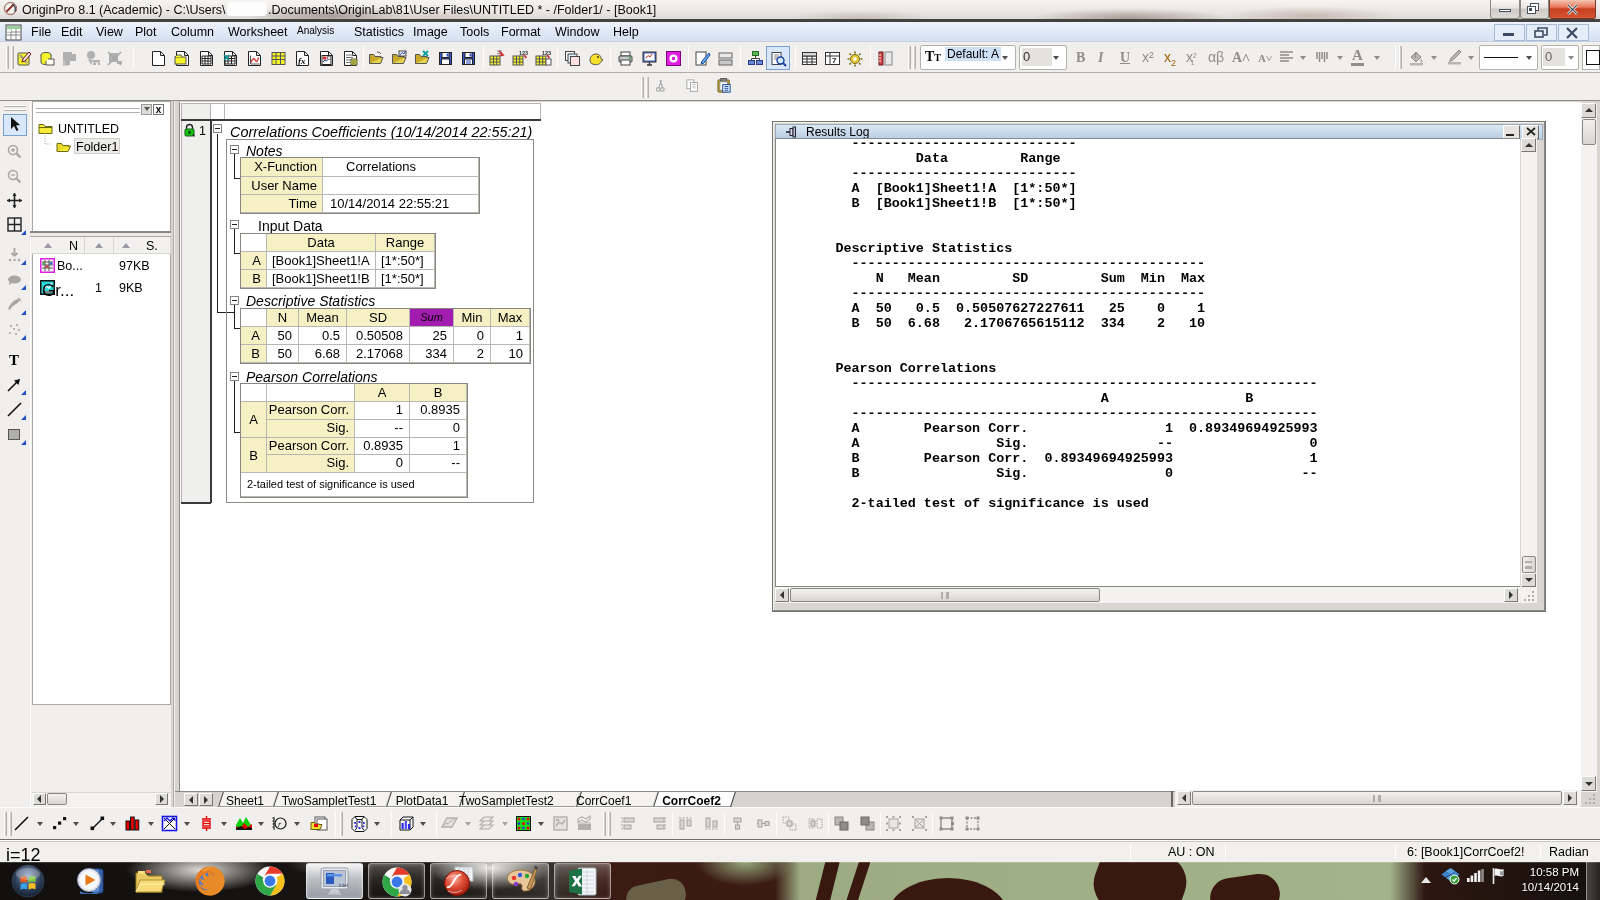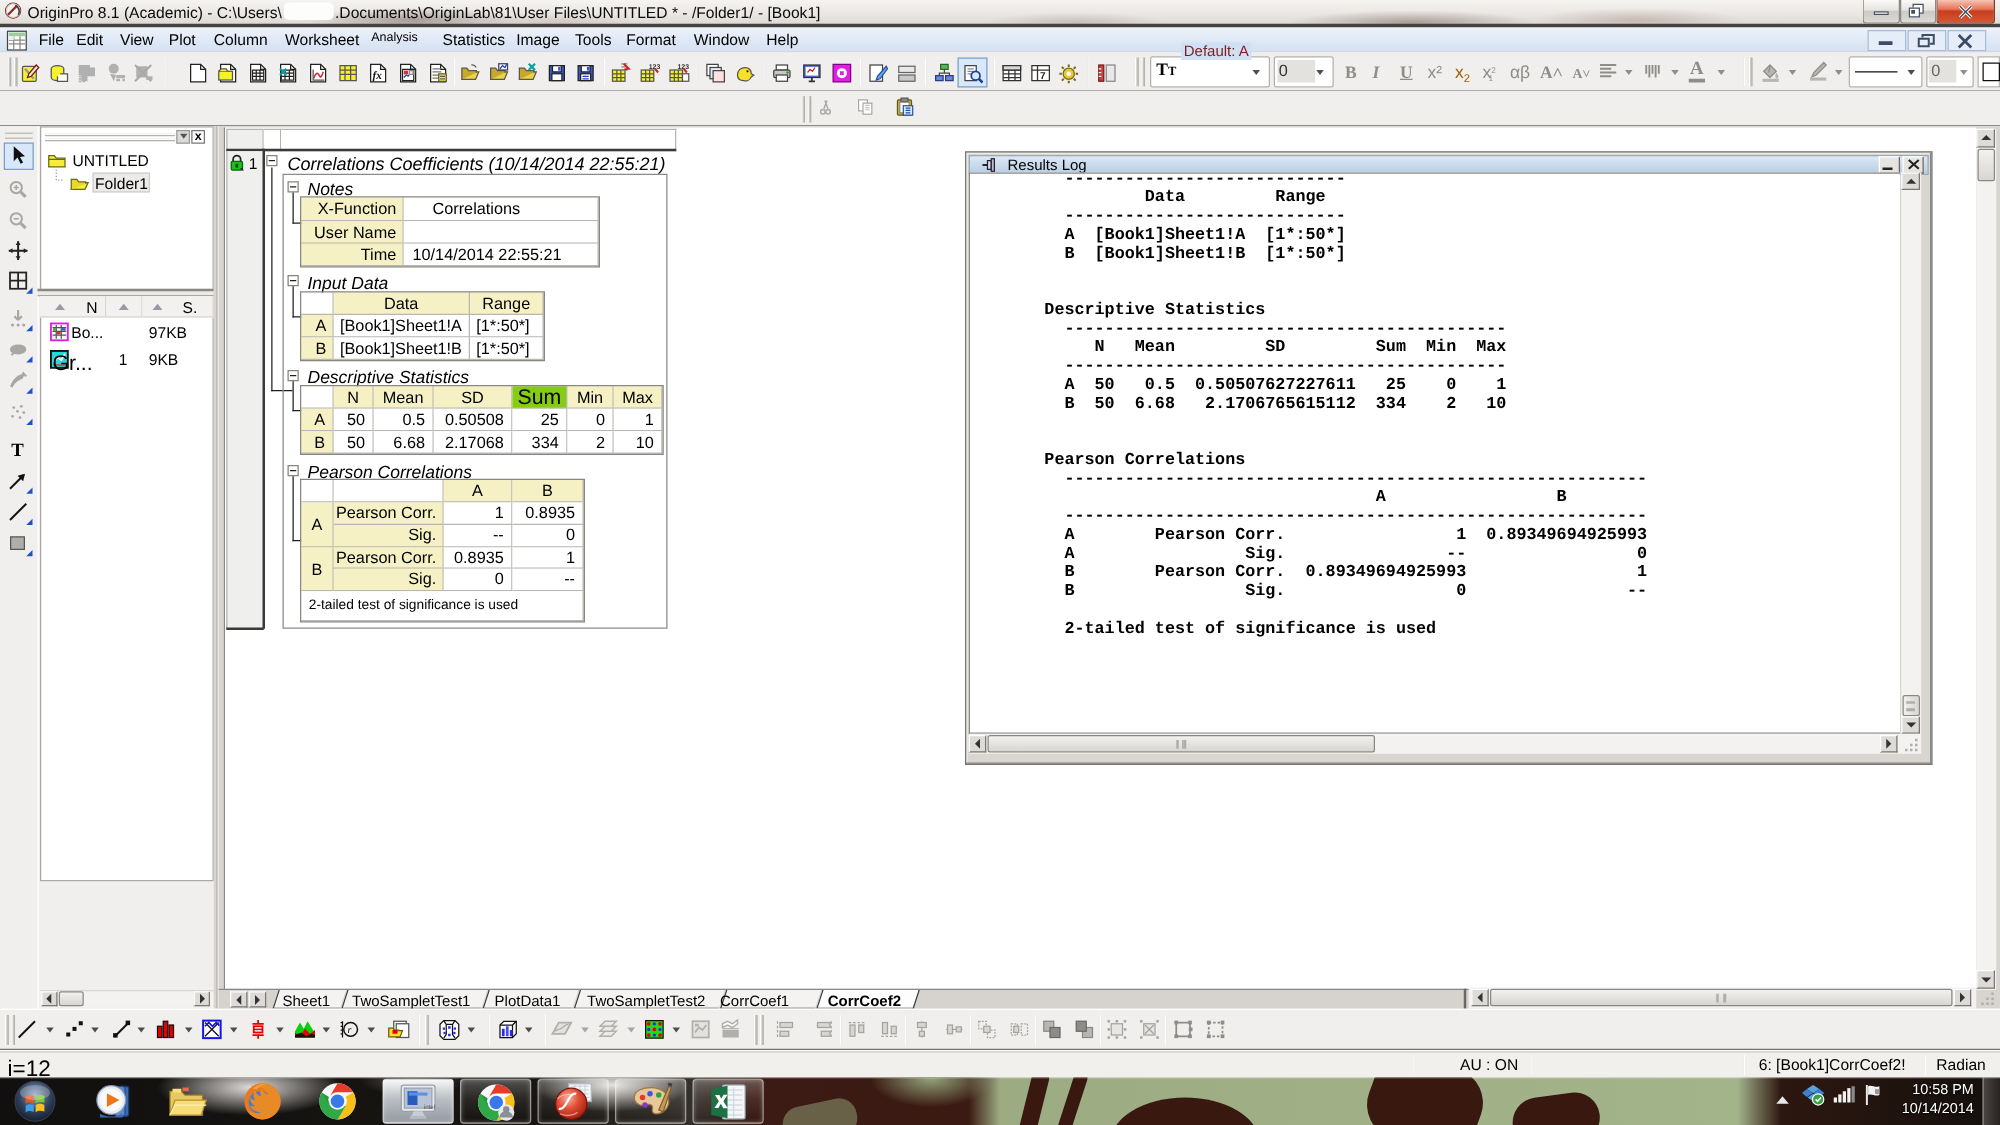--- a/index.html
+++ b/index.html
@@ -280,21 +280,21 @@
 <div class="sep" style="left:870px;top:46px;height:23px"></div>
 <svg class="abs" style="left:877px;top:50px" width="17" height="17" viewBox="0 0 17 17">
     <rect x="8" y="2" width="7" height="13" fill="#e8e8e8" stroke="#888"></rect>
     <rect x="2" y="2" width="4" height="13" fill="#d04040" stroke="#702020"></rect>
     <path d="M2 5 h2 M2 8 h2 M2 11 h2" stroke="#fff"></path>
   </svg>
 <div class="grip" style="left:908px;top:46px;height:23px"></div>
 <div class="grip" style="left:913px;top:46px;height:23px"></div>
 <div class="abs" style="left:920px;top:45px;width:96px;height:25px;background:#fff;border:1px solid #b4b2ae;border-radius:2px"></div>
 <div class="abs" style="left:925px;top:49px;font-size:14px;font-weight:bold;font-family:'Liberation Serif',serif">T<span style="font-size:10px">T</span></div>
-<div class="abs" style="left:945px;top:34px;font-size:12px;color:#7f1d1d;background:#cfe0f5;padding:0 2px">Default: A</div>
+<div class="abs" style="left:945px;top:47px;font-size:12px;color:#000000;background:#cfe0f5;padding:0 2px">Default: A</div>
 <div class="dd" style="left:1002px;top:56px"></div>
 <div class="abs" style="left:1019px;top:45px;width:48px;height:25px;background:#fff;border:1px solid #b4b2ae;border-radius:2px"></div>
 <div class="abs" style="left:1022px;top:48px;width:30px;height:18px;background:#e4e2de"></div>
 <div class="abs" style="left:1023px;top:49px;font-size:13px;color:#333">0</div>
 <div class="dd" style="left:1053px;top:56px"></div>
 <div class="abs" style="left:1076px;top:49px;font-size:14px;color:#8f8d89"><b style="font-family:'Liberation Serif'">B</b></div>
 <div class="abs" style="left:1098px;top:49px;font-size:14px;color:#8f8d89"><i style="font-family:'Liberation Serif';font-weight:bold">I</i></div>
 <div class="abs" style="left:1120px;top:49px;font-size:14px;color:#8f8d89"><span style="font-family:'Liberation Serif';font-weight:bold;text-decoration:underline">U</span></div>
 <div class="abs" style="left:1142px;top:49px;font-size:14px;color:#8f8d89">x²</div>
 <div class="abs" style="left:1164px;top:49px;font-size:14px;color:#a16207">x<sub style="font-size:9px">2</sub></div>
@@ -508,21 +508,21 @@
 <div class="abs" style="left:233.5px;top:178px;width:8px;height:1.4px;background:#202020"></div>
 <div class="abs" style="left:241px;top:158px;width:82px;height:19px;background:#f5f1c5;border-right:1px solid #b9b7b3;border-bottom:1px solid #b9b7b3;font-size:13px;line-height:18px;text-align:right;padding-right:5px;">X-Function</div>
 <div class="abs" style="left:323px;top:158px;width:156px;height:19px;background:#fff;border-right:1px solid #b9b7b3;border-bottom:1px solid #b9b7b3;font-size:13px;line-height:18px;padding-left:23px;">Correlations Coefficients</div>
 <div class="abs" style="left:241px;top:177px;width:82px;height:18px;background:#f5f1c5;border-right:1px solid #b9b7b3;border-bottom:1px solid #b9b7b3;font-size:13px;line-height:17px;text-align:right;padding-right:5px;">User Name</div>
 <div class="abs" style="left:323px;top:177px;width:156px;height:18px;background:#fff;border-right:1px solid #b9b7b3;border-bottom:1px solid #b9b7b3;font-size:13px;line-height:17px;padding-left:7px;"></div>
 <div class="abs" style="left:241px;top:195px;width:82px;height:18px;background:#f5f1c5;border-right:1px solid #b9b7b3;border-bottom:1px solid #b9b7b3;font-size:13px;line-height:17px;text-align:right;padding-right:5px;">Time</div>
 <div class="abs" style="left:323px;top:195px;width:156px;height:18px;background:#fff;border-right:1px solid #b9b7b3;border-bottom:1px solid #b9b7b3;font-size:13px;line-height:17px;padding-left:7px;">10/14/2014 22:55:21</div>
 <div class="abs" style="left:240px;top:157px;width:240px;height:57px;border:1px solid #88867f"></div>
 <div class="abs" style="left:230px;top:220px;width:9px;height:9px;background:#fff;border:1px solid #848480"></div>
 <div class="abs" style="left:232px;top:224.0px;width:5px;height:1.4px;background:#202020"></div>
-<div class="abs" style="left:246px;top:218px;font-size:14px;font-style:italic">Input Data</div>
+<div class="abs" style="left:258px;top:218px;font-size:14px;">Input Data</div>
 <div class="abs" style="left:233.5px;top:229px;width:1.4px;height:25px;background:#202020"></div>
 <div class="abs" style="left:233.5px;top:253px;width:8px;height:1.4px;background:#202020"></div>
 <div class="abs" style="left:241px;top:234px;width:26px;height:18px;background:#fff;border-right:1px solid #b9b7b3;border-bottom:1px solid #b9b7b3;font-size:13px;line-height:17px;text-align:center;"></div>
 <div class="abs" style="left:267px;top:234px;width:109px;height:18px;background:#f5f1c5;border-right:1px solid #b9b7b3;border-bottom:1px solid #b9b7b3;font-size:13px;line-height:17px;text-align:center;">Data</div>
 <div class="abs" style="left:376px;top:234px;width:59px;height:18px;background:#f5f1c5;border-right:1px solid #b9b7b3;border-bottom:1px solid #b9b7b3;font-size:13px;line-height:17px;text-align:center;">Range</div>
 <div class="abs" style="left:241px;top:252px;width:26px;height:18px;background:#f5f1c5;border-right:1px solid #b9b7b3;border-bottom:1px solid #b9b7b3;font-size:13px;line-height:17px;text-align:right;padding-right:5px;">A</div>
 <div class="abs" style="left:267px;top:252px;width:109px;height:18px;background:#fff;border-right:1px solid #b9b7b3;border-bottom:1px solid #b9b7b3;font-size:13px;line-height:17px;padding-left:5px;">[Book1]Sheet1!A</div>
 <div class="abs" style="left:376px;top:252px;width:59px;height:18px;background:#fff;border-right:1px solid #b9b7b3;border-bottom:1px solid #b9b7b3;font-size:13px;line-height:17px;padding-left:5px;">[1*:50*]</div>
 <div class="abs" style="left:241px;top:270px;width:26px;height:18px;background:#f5f1c5;border-right:1px solid #b9b7b3;border-bottom:1px solid #b9b7b3;font-size:13px;line-height:17px;text-align:right;padding-right:5px;">B</div>
 <div class="abs" style="left:267px;top:270px;width:109px;height:18px;background:#fff;border-right:1px solid #b9b7b3;border-bottom:1px solid #b9b7b3;font-size:13px;line-height:17px;padding-left:5px;">[Book1]Sheet1!B</div>
@@ -530,21 +530,21 @@
 <div class="abs" style="left:240px;top:233px;width:196px;height:56px;border:1px solid #88867f"></div>
 <div class="abs" style="left:230px;top:296px;width:9px;height:9px;background:#fff;border:1px solid #848480"></div>
 <div class="abs" style="left:232px;top:300.0px;width:5px;height:1.4px;background:#202020"></div>
 <div class="abs" style="left:246px;top:293px;font-size:14px;font-style:italic">Descriptive Statistics</div>
 <div class="abs" style="left:233.5px;top:305px;width:1.4px;height:24px;background:#202020"></div>
 <div class="abs" style="left:233.5px;top:328px;width:8px;height:1.4px;background:#202020"></div>
 <div class="abs" style="left:241px;top:309px;width:26px;height:18px;background:#fff;border-right:1px solid #b9b7b3;border-bottom:1px solid #b9b7b3;font-size:13px;line-height:17px;text-align:center;"></div>
 <div class="abs" style="left:267px;top:309px;width:32px;height:18px;background:#f5f1c5;border-right:1px solid #b9b7b3;border-bottom:1px solid #b9b7b3;font-size:13px;line-height:17px;text-align:center;">N</div>
 <div class="abs" style="left:299px;top:309px;width:48px;height:18px;background:#f5f1c5;border-right:1px solid #b9b7b3;border-bottom:1px solid #b9b7b3;font-size:13px;line-height:17px;text-align:center;">Mean</div>
 <div class="abs" style="left:347px;top:309px;width:63px;height:18px;background:#f5f1c5;border-right:1px solid #b9b7b3;border-bottom:1px solid #b9b7b3;font-size:13px;line-height:17px;text-align:center;">SD</div>
-<div class="abs" style="left:410px;top:309px;width:44px;height:18px;background:#84cc16;border-right:1px solid #b9b7b3;border-bottom:1px solid #b9b7b3;font-size:17px;line-height:17px;text-align:center;">Sum</div>
+<div class="abs" style="left:410px;top:309px;width:44px;height:18px;background:#a21caf;border-right:1px solid #b9b7b3;border-bottom:1px solid #b9b7b3;font-size:11px;line-height:17px;text-align:center;font-style:italic;">Sum</div>
 <div class="abs" style="left:454px;top:309px;width:37px;height:18px;background:#f5f1c5;border-right:1px solid #b9b7b3;border-bottom:1px solid #b9b7b3;font-size:13px;line-height:17px;text-align:center;">Min</div>
 <div class="abs" style="left:491px;top:309px;width:39px;height:18px;background:#f5f1c5;border-right:1px solid #b9b7b3;border-bottom:1px solid #b9b7b3;font-size:13px;line-height:17px;text-align:center;">Max</div>
 <div class="abs" style="left:241px;top:327px;width:26px;height:18px;background:#f5f1c5;border-right:1px solid #b9b7b3;border-bottom:1px solid #b9b7b3;font-size:13px;line-height:17px;text-align:right;padding-right:6px;">A</div>
 <div class="abs" style="left:267px;top:327px;width:32px;height:18px;background:#fff;border-right:1px solid #b9b7b3;border-bottom:1px solid #b9b7b3;font-size:13px;line-height:17px;text-align:right;padding-right:6px;">50</div>
 <div class="abs" style="left:299px;top:327px;width:48px;height:18px;background:#fff;border-right:1px solid #b9b7b3;border-bottom:1px solid #b9b7b3;font-size:13px;line-height:17px;text-align:right;padding-right:6px;">0.5</div>
 <div class="abs" style="left:347px;top:327px;width:63px;height:18px;background:#fff;border-right:1px solid #b9b7b3;border-bottom:1px solid #b9b7b3;font-size:13px;line-height:17px;text-align:right;padding-right:6px;">0.50508</div>
 <div class="abs" style="left:410px;top:327px;width:44px;height:18px;background:#fff;border-right:1px solid #b9b7b3;border-bottom:1px solid #b9b7b3;font-size:13px;line-height:17px;text-align:right;padding-right:6px;">25</div>
 <div class="abs" style="left:454px;top:327px;width:37px;height:18px;background:#fff;border-right:1px solid #b9b7b3;border-bottom:1px solid #b9b7b3;font-size:13px;line-height:17px;text-align:right;padding-right:6px;">0</div>
 <div class="abs" style="left:491px;top:327px;width:39px;height:18px;background:#fff;border-right:1px solid #b9b7b3;border-bottom:1px solid #b9b7b3;font-size:13px;line-height:17px;text-align:right;padding-right:6px;">1</div>
 <div class="abs" style="left:241px;top:345px;width:26px;height:18px;background:#f5f1c5;border-right:1px solid #b9b7b3;border-bottom:1px solid #b9b7b3;font-size:13px;line-height:17px;text-align:right;padding-right:6px;">B</div>
@@ -655,21 +655,21 @@
 <div class="abs" style="left:188.5px;top:795.5px;width:0;height:0;border-top:4px solid transparent;border-bottom:4px solid transparent;border-right:4.5px solid #333"></div>
 <div class="abs" style="left:199px;top:793px;width:14px;height:13px;background:#dddbd7;border:1px solid;border-color:#fdfdfd #7a7874 #7a7874 #fdfdfd"></div>
 <div class="abs" style="left:204.0px;top:795.5px;width:0;height:0;border-top:4px solid transparent;border-bottom:4px solid transparent;border-left:4.5px solid #333"></div>
 <div class="abs" style="left:218px;top:792px;width:54px;height:15px;background:#f4f3f1;border-left:1.4px solid #3a3a3a;border-bottom:1px solid #9a9894;transform:skewX(-18deg);transform-origin:bottom left"></div>
 <div class="abs" style="left:218px;top:793.5px;width:54px;font-size:12px;text-align:center;white-space:nowrap">Sheet1</div>
 <div class="abs" style="left:273px;top:792px;width:112px;height:15px;background:#f4f3f1;border-left:1.4px solid #3a3a3a;border-bottom:1px solid #9a9894;transform:skewX(-18deg);transform-origin:bottom left"></div>
 <div class="abs" style="left:273px;top:793.5px;width:112px;font-size:12px;text-align:center;white-space:nowrap">TwoSampletTest1</div>
 <div class="abs" style="left:386px;top:792px;width:72px;height:15px;background:#f4f3f1;border-left:1.4px solid #3a3a3a;border-bottom:1px solid #9a9894;transform:skewX(-18deg);transform-origin:bottom left"></div>
 <div class="abs" style="left:386px;top:793.5px;width:72px;font-size:12px;text-align:center;white-space:nowrap">PlotData1</div>
 <div class="abs" style="left:459px;top:792px;width:116px;height:15px;background:#f4f3f1;border-left:1.4px solid #3a3a3a;border-bottom:1px solid #9a9894;transform:skewX(-18deg);transform-origin:bottom left"></div>
-<div class="abs" style="left:459px;top:793.5px;width:116px;font-size:12px;text-align:center;white-space:nowrap">TwoSampletTest2</div>
+<div class="abs" style="left:459px;top:793.5px;width:116px;font-size:12px;white-space:nowrap">TwoSampletTest2</div>
 <div class="abs" style="left:576px;top:792px;width:76px;height:15px;background:#f4f3f1;border-left:1.4px solid #3a3a3a;border-bottom:1px solid #9a9894;transform:skewX(-18deg);transform-origin:bottom left"></div>
 <div class="abs" style="left:576px;top:793.5px;width:76px;font-size:12px;text-align:left;white-space:nowrap">CorrCoef1</div>
 <div class="abs" style="left:653px;top:792px;width:77px;height:15px;background:#fdfdfd;border-left:1.4px solid #3a3a3a;border-bottom:1px solid #9a9894;transform:skewX(-18deg);transform-origin:bottom left"></div>
 <div class="abs" style="left:653px;top:793.5px;width:77px;font-size:12px;font-weight:bold;text-align:center;white-space:nowrap">CorrCoef2</div>
 <div class="abs" style="left:730px;top:792px;width:1.4px;height:15px;background:#3a3a3a;transform:skewX(-18deg);transform-origin:bottom left"></div>
 <div class="abs" style="left:1171px;top:791px;width:2px;height:16px;background:#6a6864"></div>
 <div class="abs" style="left:1175px;top:790px;width:406px;height:17px;background:#f3f2f0"></div>
 <div class="abs" style="left:1177px;top:791px;width:14px;height:14px;background:#dddbd7;border:1px solid;border-color:#fdfdfd #7a7874 #7a7874 #fdfdfd"></div>
 <div class="abs" style="left:1181.5px;top:794.0px;width:0;height:0;border-top:4px solid transparent;border-bottom:4px solid transparent;border-right:4.5px solid #333"></div>
 <div class="abs" style="left:1192px;top:791px;width:370px;height:14px;background:linear-gradient(180deg,#f2f1ef,#d8d6d2);border:1px solid #8a8884;border-radius:2px"></div>

